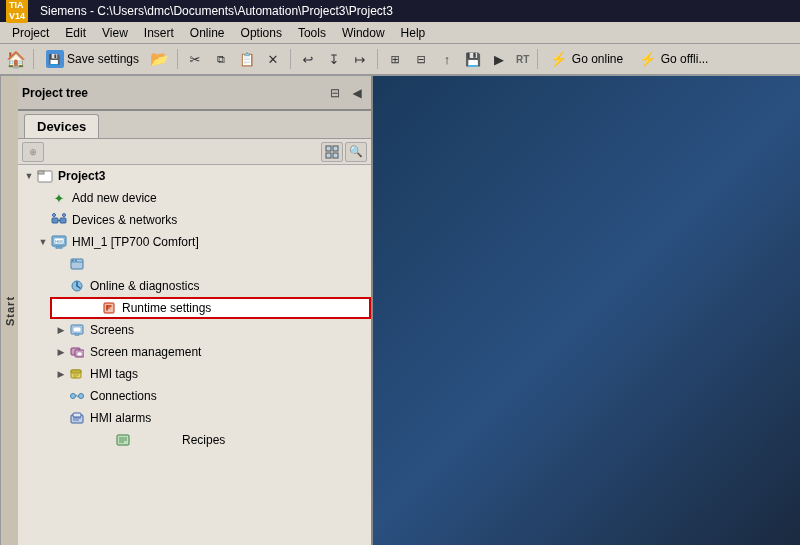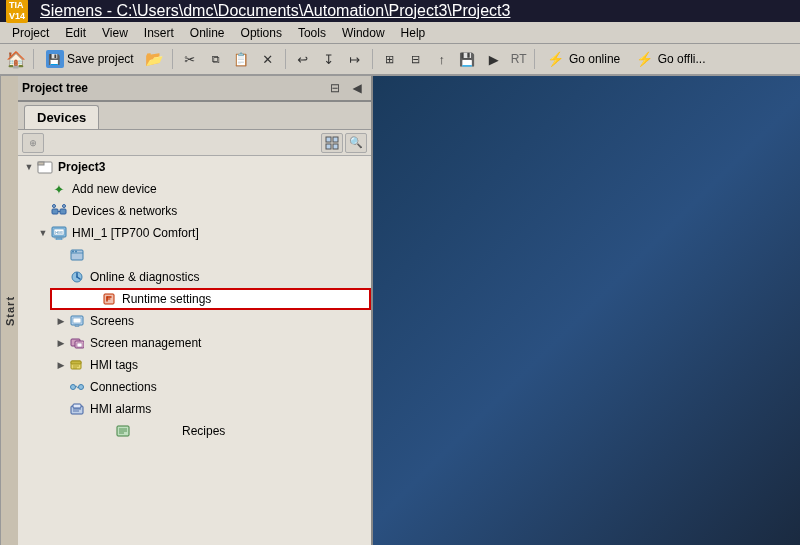--- a/index.html
+++ b/index.html
@@ -26,22 +26,21 @@
     .title-bar .logo {
       background: #e8a000;
       color: #fff;
       font-weight: bold;
       font-size: 9px;
       padding: 1px 3px;
       border-radius: 2px;
       line-height: 1.2;
     }
     .title-bar .title-text {
-      font-size: 16px;
-      text-decoration: underline;
+      font-size: 12px;
     }
 
     
     .menu-bar {
       background: #d4d0c8;
       border-bottom: 1px solid #999;
       display: flex;
       align-items: center;
       height: 22px;
       padding: 0 4px;
@@ -152,21 +151,21 @@
       border-right: 2px solid #888;
     }
 
     .panel-header {
       background: #c8c4bc;
       border-bottom: 2px solid #888;
       display: flex;
       align-items: center;
       justify-content: space-between;
       padding: 2px 4px;
-      height: 26px;
+      height: 35px;
     }
 
     .panel-actions {
       display: flex;
       align-items: center;
       gap: 2px;
     }
     .panel-action-btn {
       width: 20px;
       height: 20px;
@@ -315,21 +314,21 @@
   <span class="menu-item">Help</span>
 </div>
 
 <div class="toolbar">
 
   <div class="tb-btn" style="font-size:16px;">🏠</div>
   <div class="tb-sep"></div>
 
   <div class="tb-save">
     <div class="tb-save-icon">💾</div>
-    <span>Save project</span>
+    <span>Save settings</span>
   </div>
 
   <div class="tb-btn" style="font-size:15px;">📂</div>
   <div class="tb-sep"></div>
 
   <div class="tb-btn">✂</div>
   <div class="tb-btn" style="font-size:11px;">⧉</div>
   <div class="tb-btn" style="font-size:13px;">📋</div>
   <div class="tb-btn">✕</div>
   <div class="tb-sep"></div>
@@ -337,21 +336,21 @@
   <div class="tb-btn">↩</div>
   <div class="tb-btn">↧</div>
   <div class="tb-btn">↦</div>
   <div class="tb-sep"></div>
 
   <div class="tb-btn" style="font-size:11px;">⊞</div>
   <div class="tb-btn" style="font-size:11px;">⊟</div>
   <div class="tb-btn">↑</div>
   <div class="tb-btn">💾</div>
   <div class="tb-btn">▶</div>
-  <div class="tb-btn" style="font-size:12px;width:auto;padding:0 2px;color:#666;">RT</div>
+  <div class="tb-btn" style="font-size:10px;width:auto;padding:0 2px;color:#666;font-weight:bold;">RT</div>
   <div class="tb-sep"></div>
 
   <div class="go-online-btn">
     <span class="lightning-icon">⚡</span>
     <span>Go online</span>
   </div>
 
   <div class="go-online-btn">
     <span class="lightning-icon" style="color:#888;">⚡</span>
     <span>Go offli...</span>

